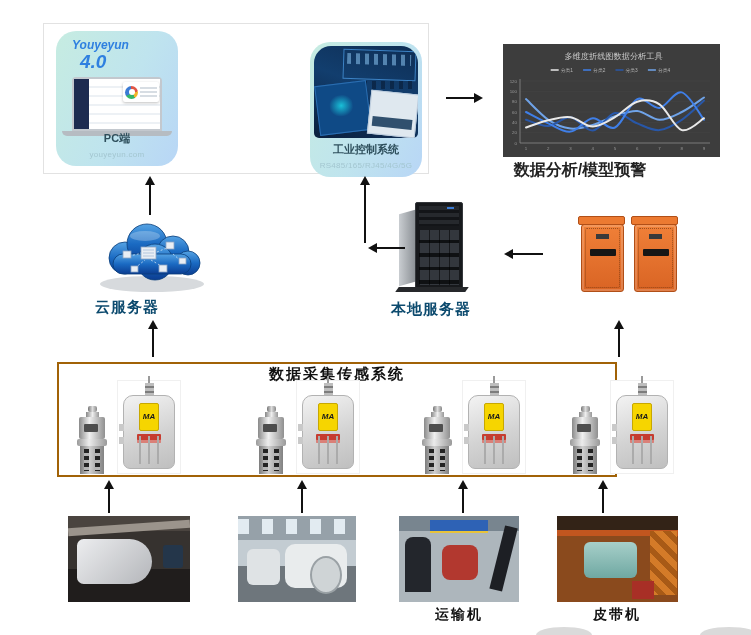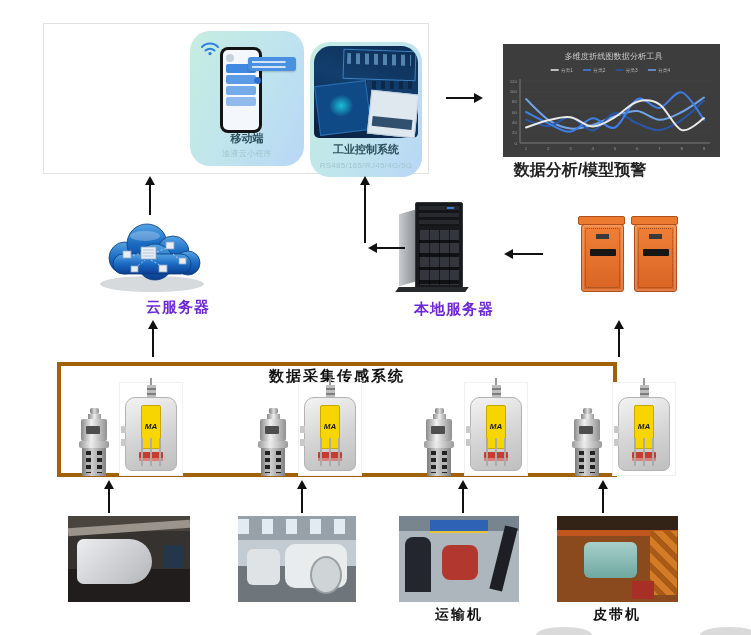--- a/index.html
+++ b/index.html
@@ -44,21 +44,21 @@
   .scr2{position:absolute;left:3%;top:40%;width:48%;height:52%;background:#0f4a86;transform:rotate(-7deg);border:1px solid #2a6db0;}
   .scr2::after{content:"";position:absolute;left:25%;top:22%;width:45%;height:45%;background:radial-gradient(#19c0d8,#0f4a86 75%);}
   .scr3{position:absolute;right:1%;top:50%;width:44%;height:46%;background:#dfe8ef;transform:rotate(6deg);border:1px solid #bcd;}
   .scr3::after{content:"";position:absolute;left:6%;bottom:18%;width:88%;height:22%;background:#30506e;}
 
   
   .chart-wrap{position:absolute;left:503px;top:44px;width:217px;height:113px;}
   .caption{position:absolute;left:495px;top:160px;width:170px;text-align:center;font-size:16px;font-weight:700;color:#222;}
 
   
-  .node-label{position:absolute;text-align:right;font-size:15px;font-weight:600;color:#6d28d9;letter-spacing:1px;}
+  .node-label{position:absolute;text-align:left;font-size:15px;font-weight:600;color:#0c4a6e;letter-spacing:1px;}
   .arrv{position:absolute;width:12px;display:flex;flex-direction:column;align-items:center;}
   .arrv .h{width:0;height:0;border-left:5px solid transparent;border-right:5px solid transparent;border-bottom:9px solid #111;}
   .arrv .l{width:2.4px;background:#111;}
   .arrh{position:absolute;height:12px;display:flex;align-items:center;}
   .arrh .l{height:2.4px;background:#111;}
   .arrh .hl{width:0;height:0;border-top:5px solid transparent;border-bottom:5px solid transparent;border-right:9px solid #111;}
   .arrh .hr{width:0;height:0;border-top:5px solid transparent;border-bottom:5px solid transparent;border-left:9px solid #111;}
 
   
   .cloud-node{position:absolute;left:95px;top:210px;width:115px;height:85px;}
@@ -75,37 +75,37 @@
   
   .switches{position:absolute;left:578px;top:216px;display:flex;gap:6px;}
   .switch{position:relative;width:47px;height:76px;}
   .sw-flange{position:absolute;left:0;top:0;width:47px;height:9px;background:#ec7a31;border:1px solid #b14f17;box-sizing:border-box;border-radius:2px;}
   .sw-body{position:absolute;left:3px;top:8px;width:41px;height:66px;background:linear-gradient(#f08038,#d96424);border:1px solid #b14f17;border-radius:3px;box-shadow:inset 0 0 0 2px rgba(255,255,255,.18);}
   .sw-tag{position:absolute;left:50%;top:9px;width:13px;height:5px;margin-left:-6.5px;background:#3a3a3a;}
   .sw-slot{position:absolute;left:50%;top:24px;width:26px;height:7px;margin-left:-13px;background:#161616;border-radius:1px;}
   .sw-body::after{content:"";position:absolute;inset:3px;border:1px dotted rgba(90,40,10,.55);border-radius:2px;}
 
   
-  .sensor-box{position:absolute;left:57px;top:362px;width:560px;height:115px;border:4px solid #a16207;background:#fff;box-sizing:border-box;}
+  .sensor-box{position:absolute;left:57px;top:362px;width:560px;height:115px;border:2px solid #a16207;background:#fff;box-sizing:border-box;}
   .sensor-title{position:absolute;top:1px;left:0;right:0;text-align:center;font-size:15px;font-weight:700;letter-spacing:2px;color:#111;}
   .pair{position:absolute;top:14px;height:96px;display:flex;align-items:flex-end;gap:10px;}
   .cyl{display:flex;flex-direction:column;align-items:center;width:30px;}
   .c-knob{width:9px;height:6px;background:linear-gradient(90deg,#777,#ddd,#888);border-radius:2px;}
   .c-neck{width:13px;height:5px;background:linear-gradient(90deg,#888,#eee,#999);}
   .c-body{width:26px;height:22px;background:linear-gradient(90deg,#8a8a8a,#f0f0f0 40%,#909090);border-radius:2px;position:relative;}
   .c-tag{position:absolute;left:5px;top:7px;width:14px;height:8px;background:#4e4e4e;border-radius:1px;}
   .c-collar{width:30px;height:7px;background:linear-gradient(90deg,#9a9a9a,#ececec 40%,#9a9a9a);border-radius:2px;}
   .c-low{width:24px;height:28px;background:linear-gradient(90deg,#7c7c7c,#cfcfcf 40%,#828282);position:relative;}
   .c-low::before,.c-low::after{content:"";position:absolute;top:3px;bottom:3px;width:5px;background:repeating-linear-gradient(180deg,#232323 0 4px,#b5b5b5 4px 7px);}
   .c-low::before{left:4px;} .c-low::after{right:4px;}
   .ma{display:flex;flex-direction:column;align-items:center;width:64px;background:#fff;border:1px solid #f0f0f0;padding:2px 4px 4px;box-sizing:border-box;}
   .ma-ant{position:relative;width:9px;height:13px;background:repeating-linear-gradient(180deg,#bdbdbd 0 3px,#7d7d7d 3px 5px);margin-bottom:-1px;}
   .ma-ant::before{content:"";position:absolute;top:-7px;left:3.5px;width:2px;height:7px;background:#9a9a9a;}
   .ma-body{width:52px;height:74px;border-radius:10px 10px 7px 7px;background:linear-gradient(160deg,#f3f3f3,#d3d3d3 55%,#bfbfbf);border:1px solid #b2b2b2;display:flex;flex-direction:column;align-items:center;position:relative;box-sizing:border-box;}
-  .ma-badge{margin-top:7px;background:#f6d500;color:#1a1a1a;font-weight:bold;font-style:italic;font-size:8px;line-height:10px;padding:16px 3px;border-radius:2px;border:1px solid #c8a800;}
+  .ma-badge{margin-top:7px;background:#f6d500;color:#1a1a1a;font-weight:bold;font-style:italic;font-size:8px;line-height:10px;padding:8px 3px;border-radius:2px;border:1px solid #c8a800;}
   .ma-red{margin-top:3px;width:24px;height:9px;background:#c63c30;border-radius:1px;box-shadow:inset 0 -3px 0 rgba(255,255,255,.35);}
   .ma-grooves{position:absolute;left:8px;right:8px;top:40px;bottom:4px;background:repeating-linear-gradient(90deg,transparent 0 7px,#ababab 7px 9px);}
   .ma-body::before{content:"";position:absolute;left:-5px;top:28px;width:5px;height:7px;background:#c9c9c9;box-shadow:0 13px 0 #c9c9c9;}
 
   
   .photo{position:absolute;top:516px;height:86px;overflow:hidden;background:#888;}
   .m-label{position:absolute;top:606px;width:122px;text-align:center;font-size:14px;font-weight:600;letter-spacing:2px;color:#111;}
   
   .p1{background:linear-gradient(180deg,#4a443f 0 18%,#36322f 18% 62%,#201d1c 62%);}
   .p1 .beam{position:absolute;left:0;top:9%;width:100%;height:9%;background:#9b948c;transform:rotate(-4deg);}
@@ -131,41 +131,42 @@
   .p4 .redbox{position:absolute;right:20%;bottom:4%;width:18%;height:20%;background:#a82f26;}
 
   .bump{position:absolute;height:16px;border-radius:50%;background:#dadada;}
 </style>
 </head>
 <body>
 
 <div class="canvas">
 
   <div class="panel">
-
-    <div class="tile tile-mobile">
-      <svg class="wifi" width="20" height="16" viewBox="0 0 20 16">
-        <path d="M2 7 A11 11 0 0 1 18 7" stroke="#2f80e0" stroke-width="2" fill="none" stroke-linecap="round"></path>
-        <path d="M5.5 10.5 A7 7 0 0 1 14.5 10.5" stroke="#2f80e0" stroke-width="2" fill="none" stroke-linecap="round"></path>
-        <circle cx="10" cy="13.6" r="1.7" fill="#2f80e0"></circle>
-      </svg>
-      <div class="phone">
-        <div class="ph-screen">
-          <div class="ph-ava"></div>
-          <div class="ph-row"></div>
-          <div class="ph-row r2"></div>
-          <div class="ph-row r3"></div>
-          <div class="ph-row r4"></div>
-        </div>
+    <div class="tile tile-pc">
+      <div class="brand">
+        <span class="b1">Youyeyun</span>
+        <span class="b2">4.0</span>
       </div>
-      <div class="ph-pop"></div>
-      <div class="ph-dot"></div>
-      <div class="t-label">移动端</div>
-      <div class="t-sub">油液云小程序</div>
-    </div>
+      <div class="laptop">
+        <div class="lap-screen">
+          <div class="lap-inner">
+            <div class="lap-side"></div>
+            <div class="lap-main"></div>
+            <div class="lap-pop">
+              <div class="donut"></div>
+              <div class="pop-lines"></div>
+            </div>
+          </div>
+        </div>
+        <div class="lap-base"></div>
+      </div>
+      <div class="t-label">PC端</div>
+      <div class="t-sub">youyeyun.com</div>
+    </div>
+
 
     <div class="tile tile-ics">
       <div class="ics-photo">
         <div class="scr1"></div>
         <div class="ics-people"></div>
         <div class="scr2"></div>
         <div class="scr3"></div>
       </div>
       <div class="t-label">工业控制系统</div>
       <div class="t-sub">RS485/165/RJ45/4G/5G</div>
@@ -260,21 +261,21 @@
 
   <div class="server">
     <div class="srv-side"></div>
     <div class="srv-front">
       <div class="srv-top"></div>
       <div class="srv-led"></div>
       <div class="srv-bays"></div>
     </div>
     <div class="srv-base"></div>
   </div>
-  <div class="node-label" style="left:374px;top:300px;width:120px;">本地服务器</div>
+  <div class="node-label" style="left:391px;top:300px;width:120px;">本地服务器</div>
 
   <div class="switches">
     <div class="switch">
       <div class="sw-flange"></div>
       <div class="sw-body">
           <div class="sw-tag"></div>
           <div class="sw-slot"></div>
         </div>
     </div>
     <div class="switch">

